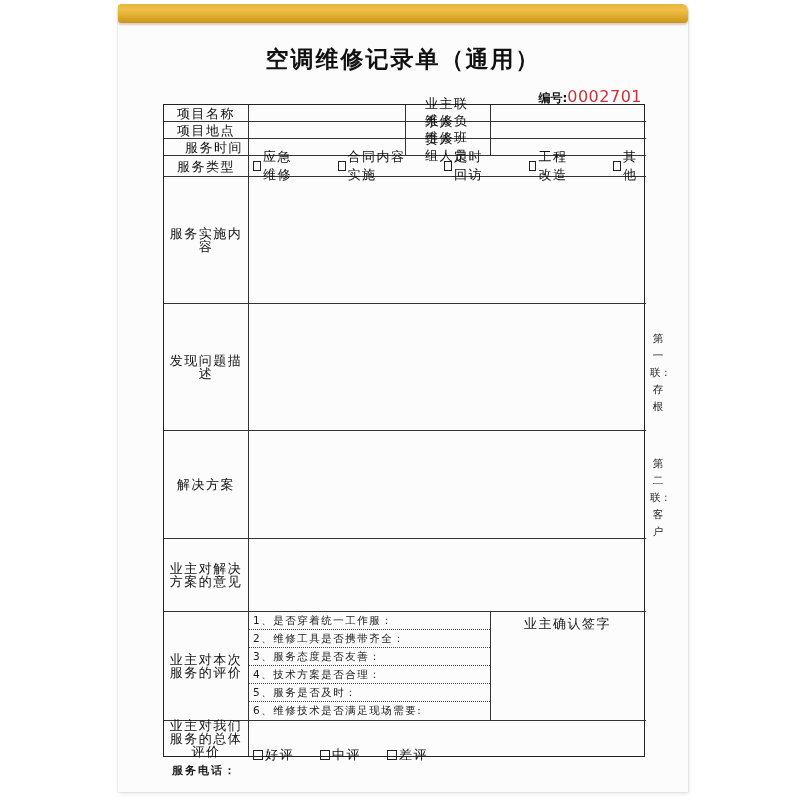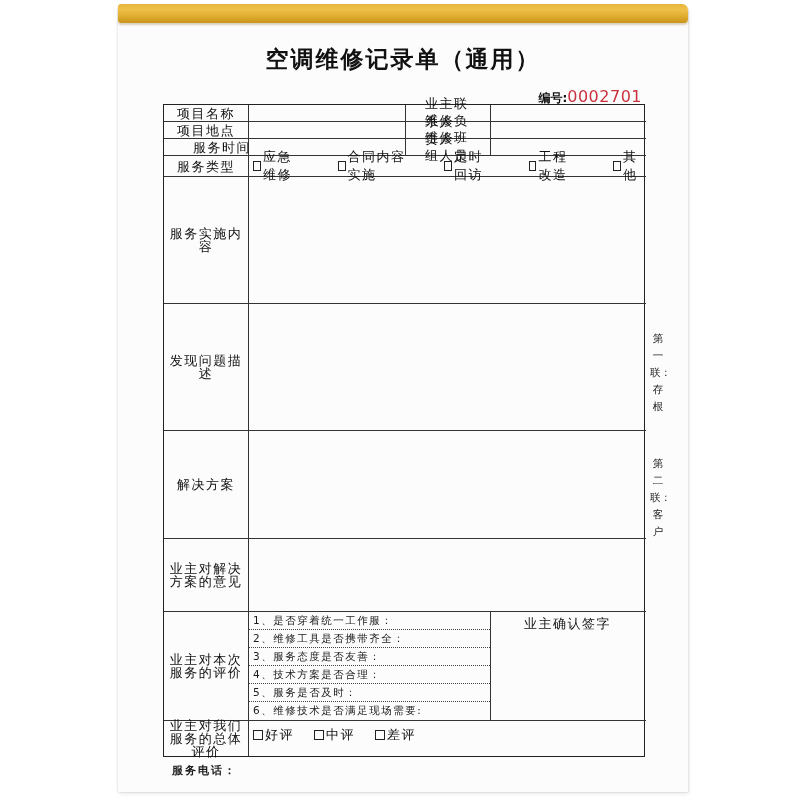--- a/index.html
+++ b/index.html
@@ -86,21 +86,21 @@
   <div class="cell lbl" style="left:0;top:0;width:84px;height:16px;">项目名称</div>
   <div class="cell" style="left:85px;top:0;width:156px;height:16px;"></div>
   <div class="cell rlbl" style="left:241px;top:0;width:85px;height:16px;">业主联系人</div>
   <div class="cell" style="left:327px;top:0;width:153px;height:16px;"></div>
 
   <div class="cell lbl" style="left:0;top:17px;width:84px;height:16px;">项目地点</div>
   <div class="cell" style="left:85px;top:17px;width:156px;height:16px;"></div>
   <div class="cell rlbl" style="left:241px;top:17px;width:85px;height:16px;">维修负责人</div>
   <div class="cell" style="left:327px;top:17px;width:153px;height:16px;"></div>
 
-  <div class="cell lbl" style="left:16px;top:34px;width:84px;height:16px;">服务时间</div>
+  <div class="cell lbl" style="left:8px;top:34px;width:84px;height:16px;">服务时间</div>
   <div class="cell" style="left:85px;top:34px;width:156px;height:16px;"></div>
   <div class="cell rlbl" style="left:241px;top:34px;width:85px;height:16px;">维修班组人员</div>
   <div class="cell" style="left:327px;top:34px;width:153px;height:16px;"></div>
 
   <div class="cell lbl" style="left:0;top:51px;width:84px;height:20px;">服务类型</div>
   <div class="cell opts" style="left:85px;top:51px;width:395px;height:20px;">
     <span class="opt">
         <span class="box"></span>
         <span>应急维修</span>
       </span>
@@ -138,21 +138,21 @@
   <div class="eval-item" style="top:507px;height:17px;">1、是否穿着统一工作服：</div>
   <div class="eval-item" style="top:525px;height:17px;">2、维修工具是否携带齐全：</div>
   <div class="eval-item" style="top:543px;height:17px;">3、服务态度是否友善：</div>
   <div class="eval-item" style="top:561px;height:17px;">4、技术方案是否合理：</div>
   <div class="eval-item" style="top:579px;height:17px;">5、服务是否及时：</div>
   <div class="eval-item" style="top:597px;height:17px;">6、维修技术是否满足现场需要:</div>
   <div class="cell" style="left:327px;top:510px;width:153px;text-align:center;">业主确认签字</div>
   <div class="cell" style="left:327px;top:526px;width:153px;height:88px;"></div>
 
   <div class="cell lbl" style="left:4px;top:616px;width:76px;height:35px;">业主对我们服务的总体评价</div>
-  <div class="cell opts" style="left:85px;top:612px;width:395px;height:35px;gap:20px;">
+  <div class="cell opts" style="left:85px;top:632px;width:395px;height:35px;gap:26px;">
     <span class="opt">
         <span class="box"></span>
         <span>好评</span>
       </span>
     <span class="opt">
         <span class="box"></span>
         <span>中评</span>
       </span>
     <span class="opt">
         <span class="box"></span>

